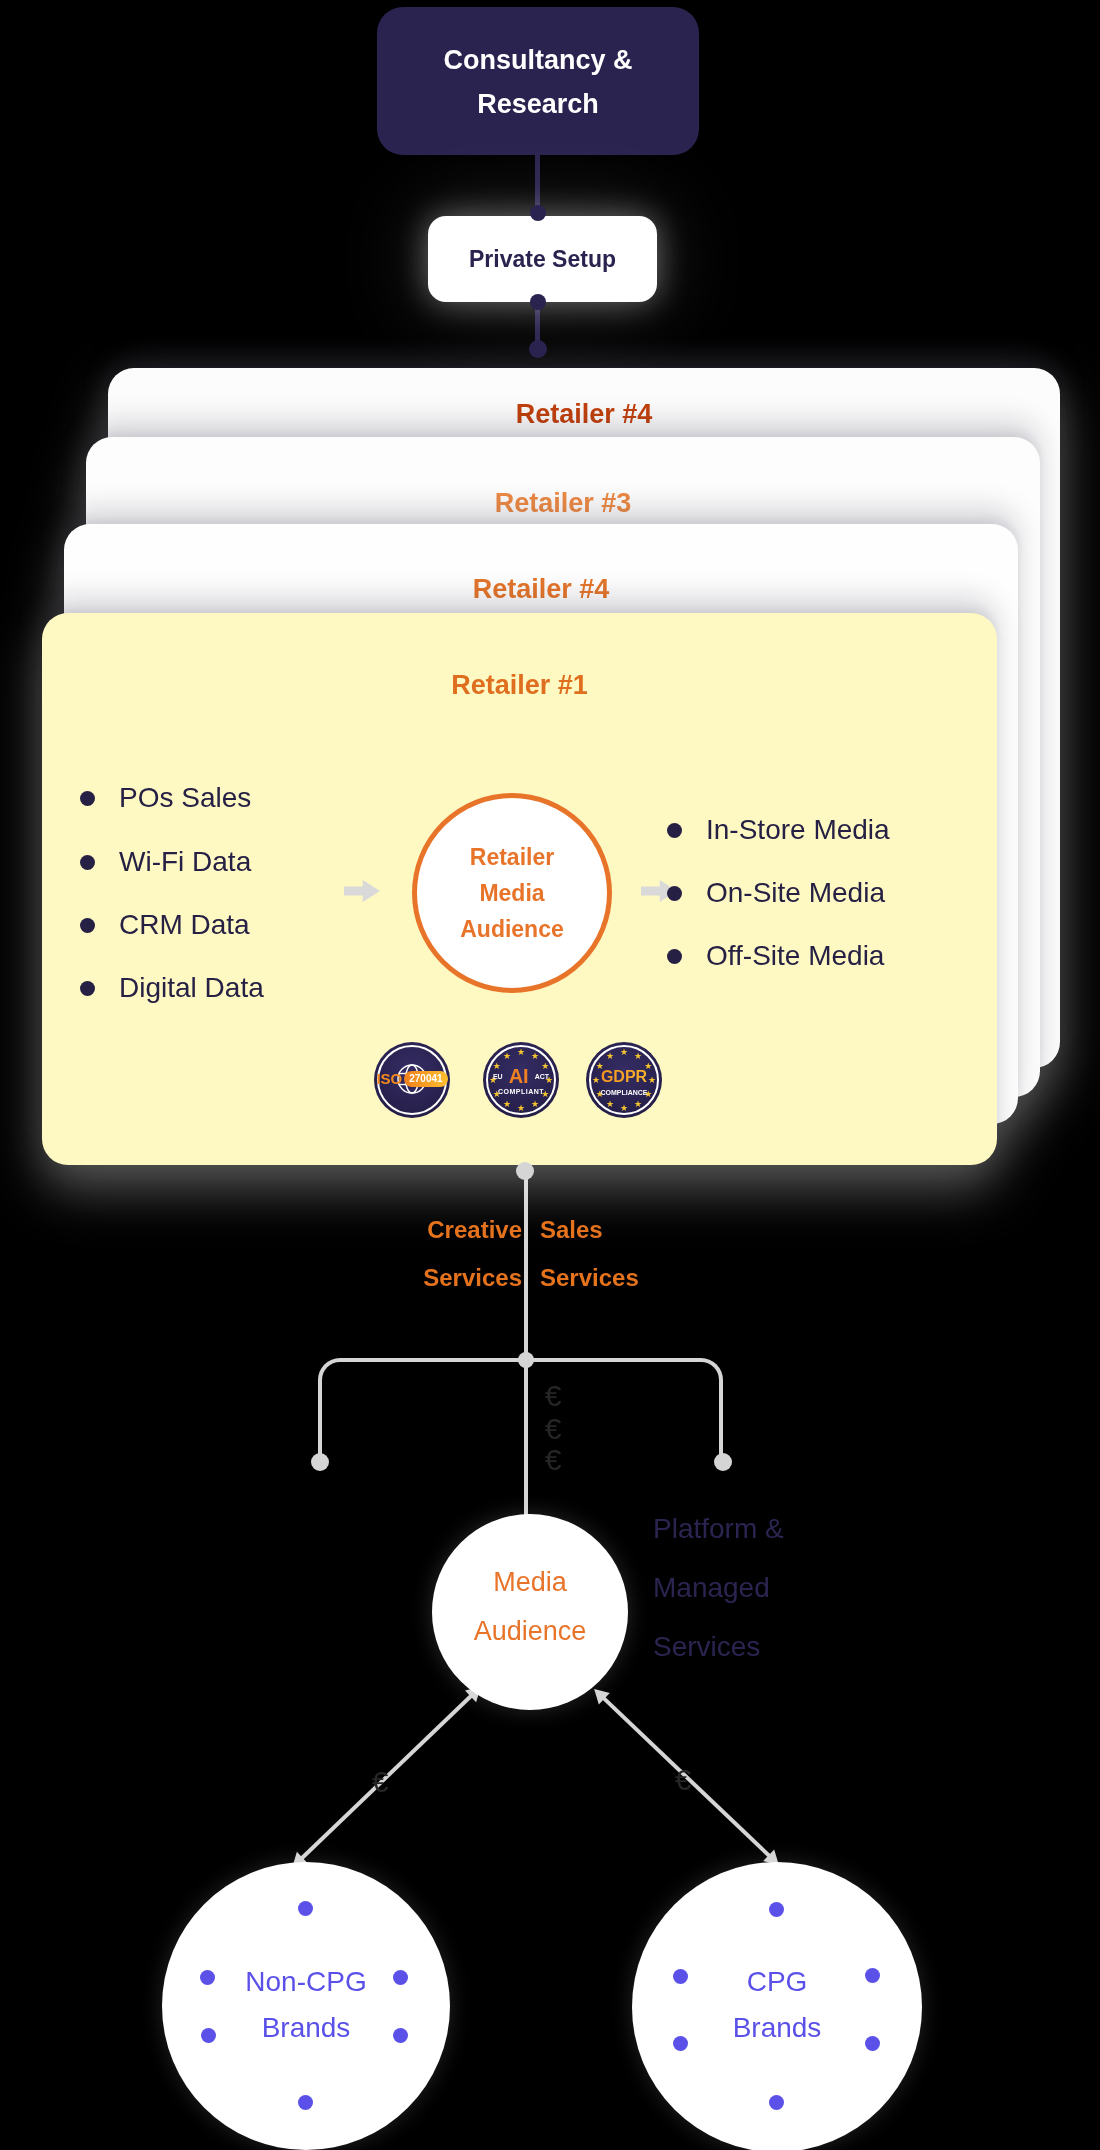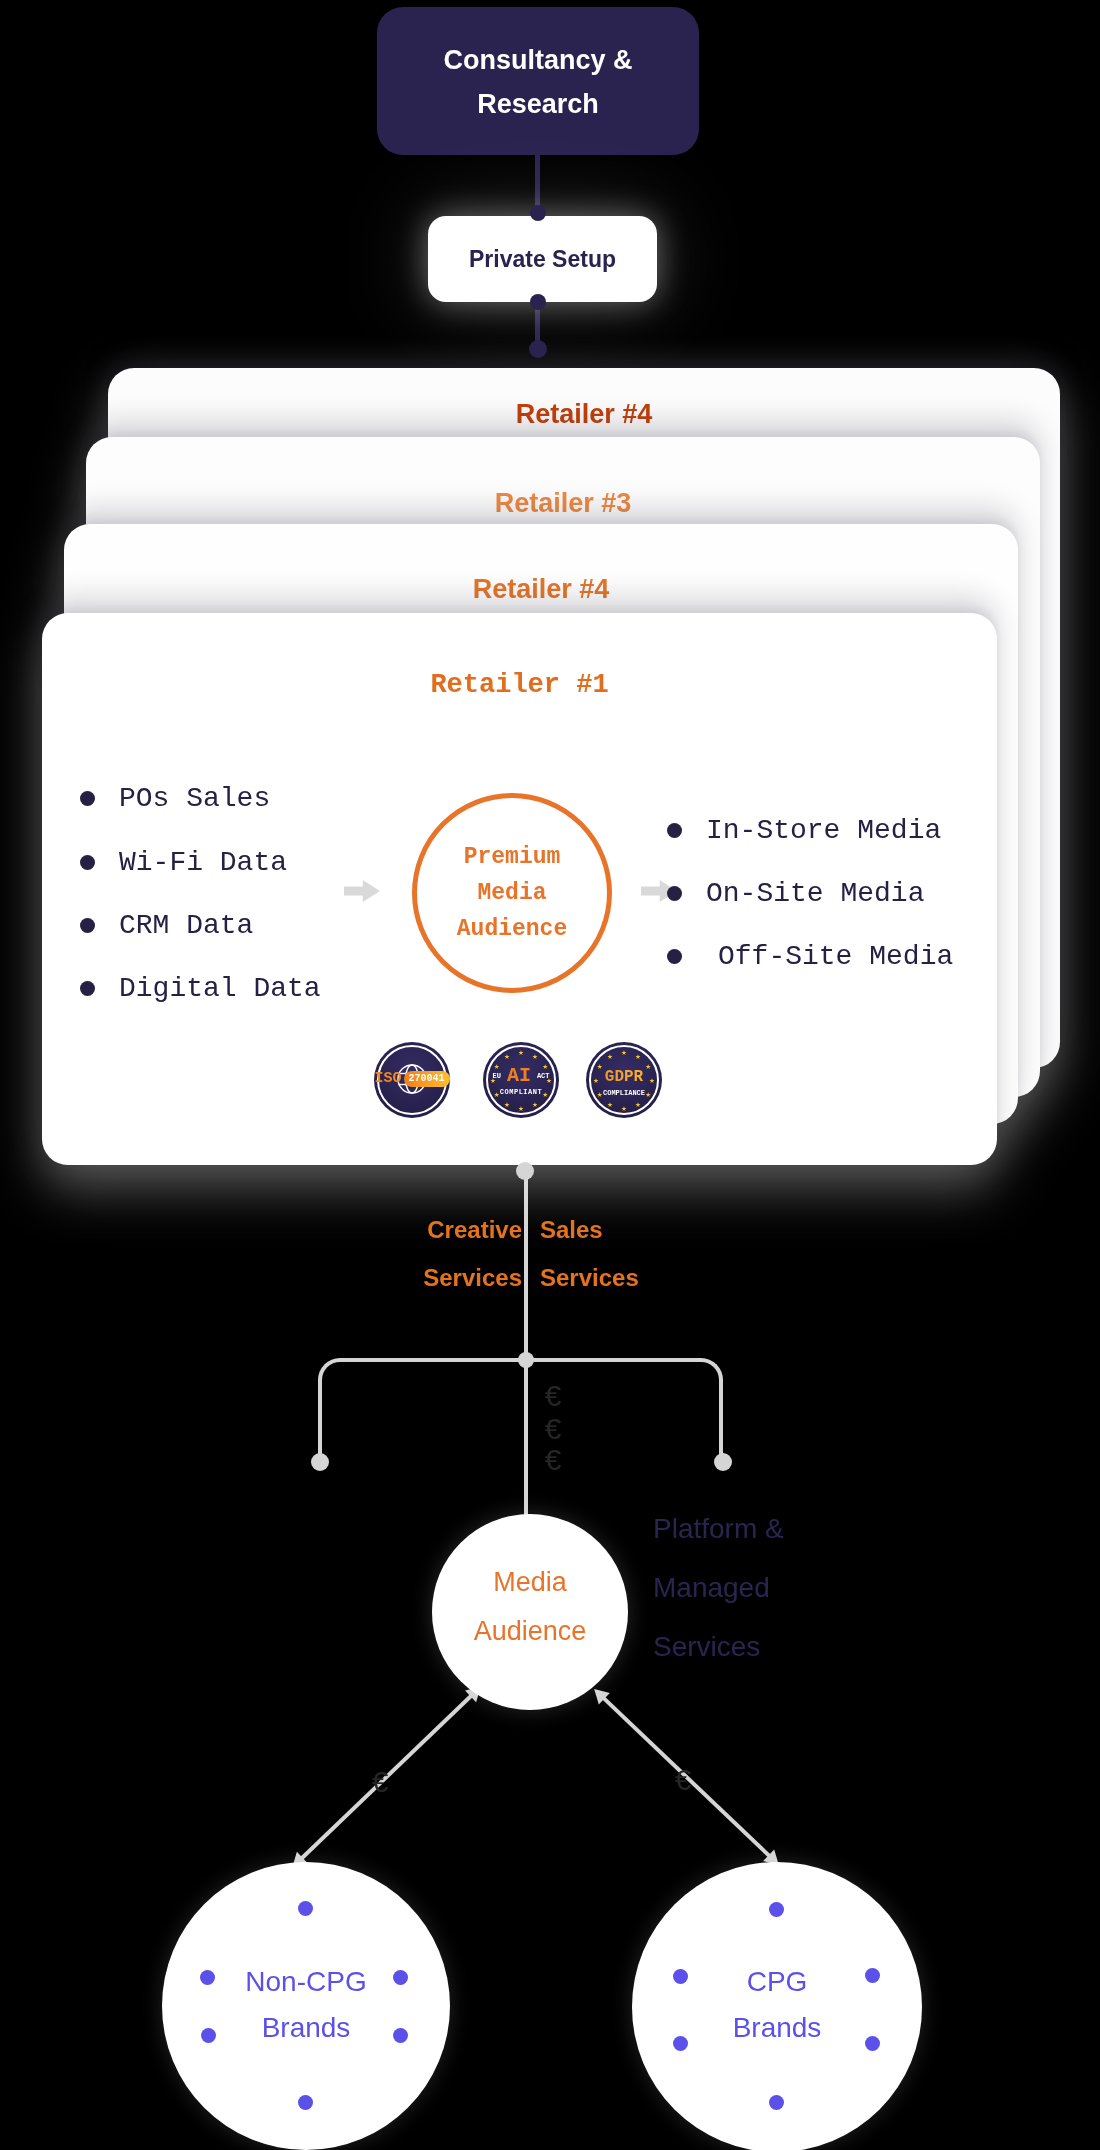--- a/index.html
+++ b/index.html
@@ -21,35 +21,35 @@
     filter:drop-shadow(0 0 16px rgba(255,255,255,.38)) drop-shadow(0 0 42px rgba(255,255,255,.16));}
 
   
   .stack{left:0;top:0;width:1100px;height:1300px;z-index:2;
     filter:drop-shadow(0 24px 26px rgba(255,255,255,.30)) drop-shadow(0 0 14px rgba(255,255,255,.10));}
   .card{position:absolute;background:#fff;border-radius:26px;
     box-shadow:0 -16px 28px rgba(20,18,45,.16),0 -4px 10px rgba(20,18,45,.08);}
   .card4{left:108px;top:368px;width:952px;height:700px;background:#FCFCFC;}
   .card3{left:86px;top:437px;width:954px;height:660px;background:#FDFDFD;}
   .card2{left:64px;top:524px;width:954px;height:600px;background:#FEFEFE;}
-  .card1{left:42px;top:613px;width:955px;height:552px;background:#ffffff;font-family:Liberation Mono, monospace;}
+  .card1{left:42px;top:613px;width:955px;height:552px;background:#fef9c3;}
   .card-title{position:absolute;left:0;right:0;text-align:center;font-size:27px;font-weight:700;line-height:34px;}
   .t4{top:29px;color:#c2410c;}
   .t3{top:49px;color:#EE8A44;}
   .t2{top:48px;color:#E5762B;}
   .t1{top:55px;color:#E06E1F;}
 
   
   .bullet-row{position:absolute;display:flex;align-items:center;height:40px;
     font-size:28px;color:#262144;}
   .bullet-row .b-dot{width:15px;height:15px;border-radius:50%;background:#262144;margin-right:24px;flex:none;}
   .in-rows{left:38px;}
   .r-in1{top:165px;} .r-in2{top:229px;} .r-in3{top:292px;} .r-in4{top:355px;}
   .out-rows{left:625px;text-align:right;}
-  .r-out1{top:197px;} .r-out2{top:260px;} .r-out3{top:323px;gap:12px;}
+  .r-out1{top:197px;} .r-out2{top:260px;} .r-out3{top:323px;}
 
   .hub{left:370px;top:180px;width:200px;height:200px;border:5px solid #E8742A;border-radius:50%;
     background:#fff;box-sizing:border-box;display:flex;flex-direction:column;justify-content:center;
     text-align:center;color:#E8742A;font-size:23px;font-weight:700;line-height:36px;}
   .block-arrow{width:36px;height:26px;background:#D9D9D9;
     clip-path:polygon(0% 33%,52% 33%,52% 8%,100% 50%,52% 92%,52% 67%,0% 67%);}
   .ba-left{left:302px;top:265px;}
   .ba-right{left:599px;top:265px;}
 
   
@@ -175,21 +175,21 @@
       </div>
       <div class="bullet-row in-rows r-in4">
         <span class="b-dot"></span>
         <span>Digital Data</span>
       </div>
 
       <div class="abs block-arrow ba-left"></div>
       <div class="abs block-arrow ba-right"></div>
 
       <div class="abs hub">
-        <div>Premium</div>
+        <div>Retailer</div>
         <div>Media</div>
         <div>Audience</div>
       </div>
 
       <div class="bullet-row out-rows r-out1">
         <span class="b-dot"></span>
         <span>In-Store Media</span>
       </div>
       <div class="bullet-row out-rows r-out2">
         <span class="b-dot"></span>

